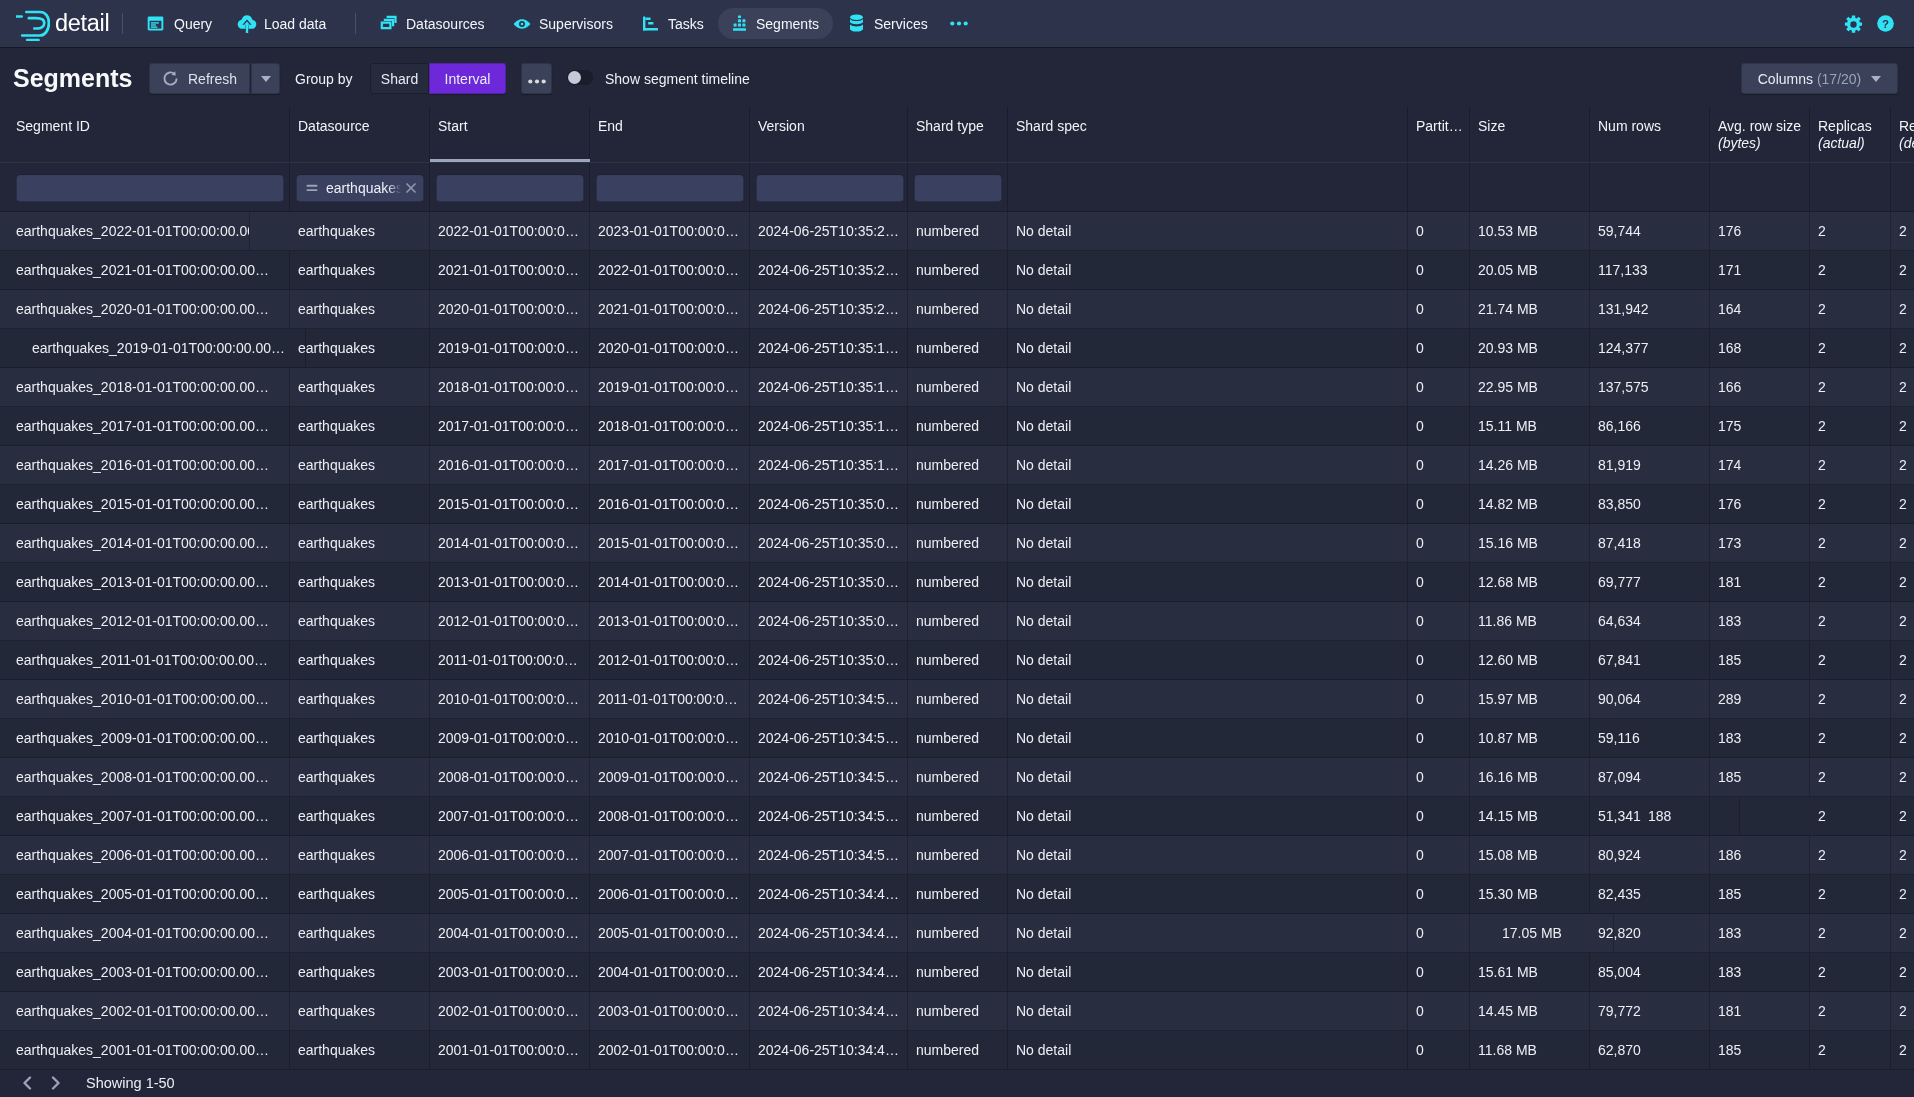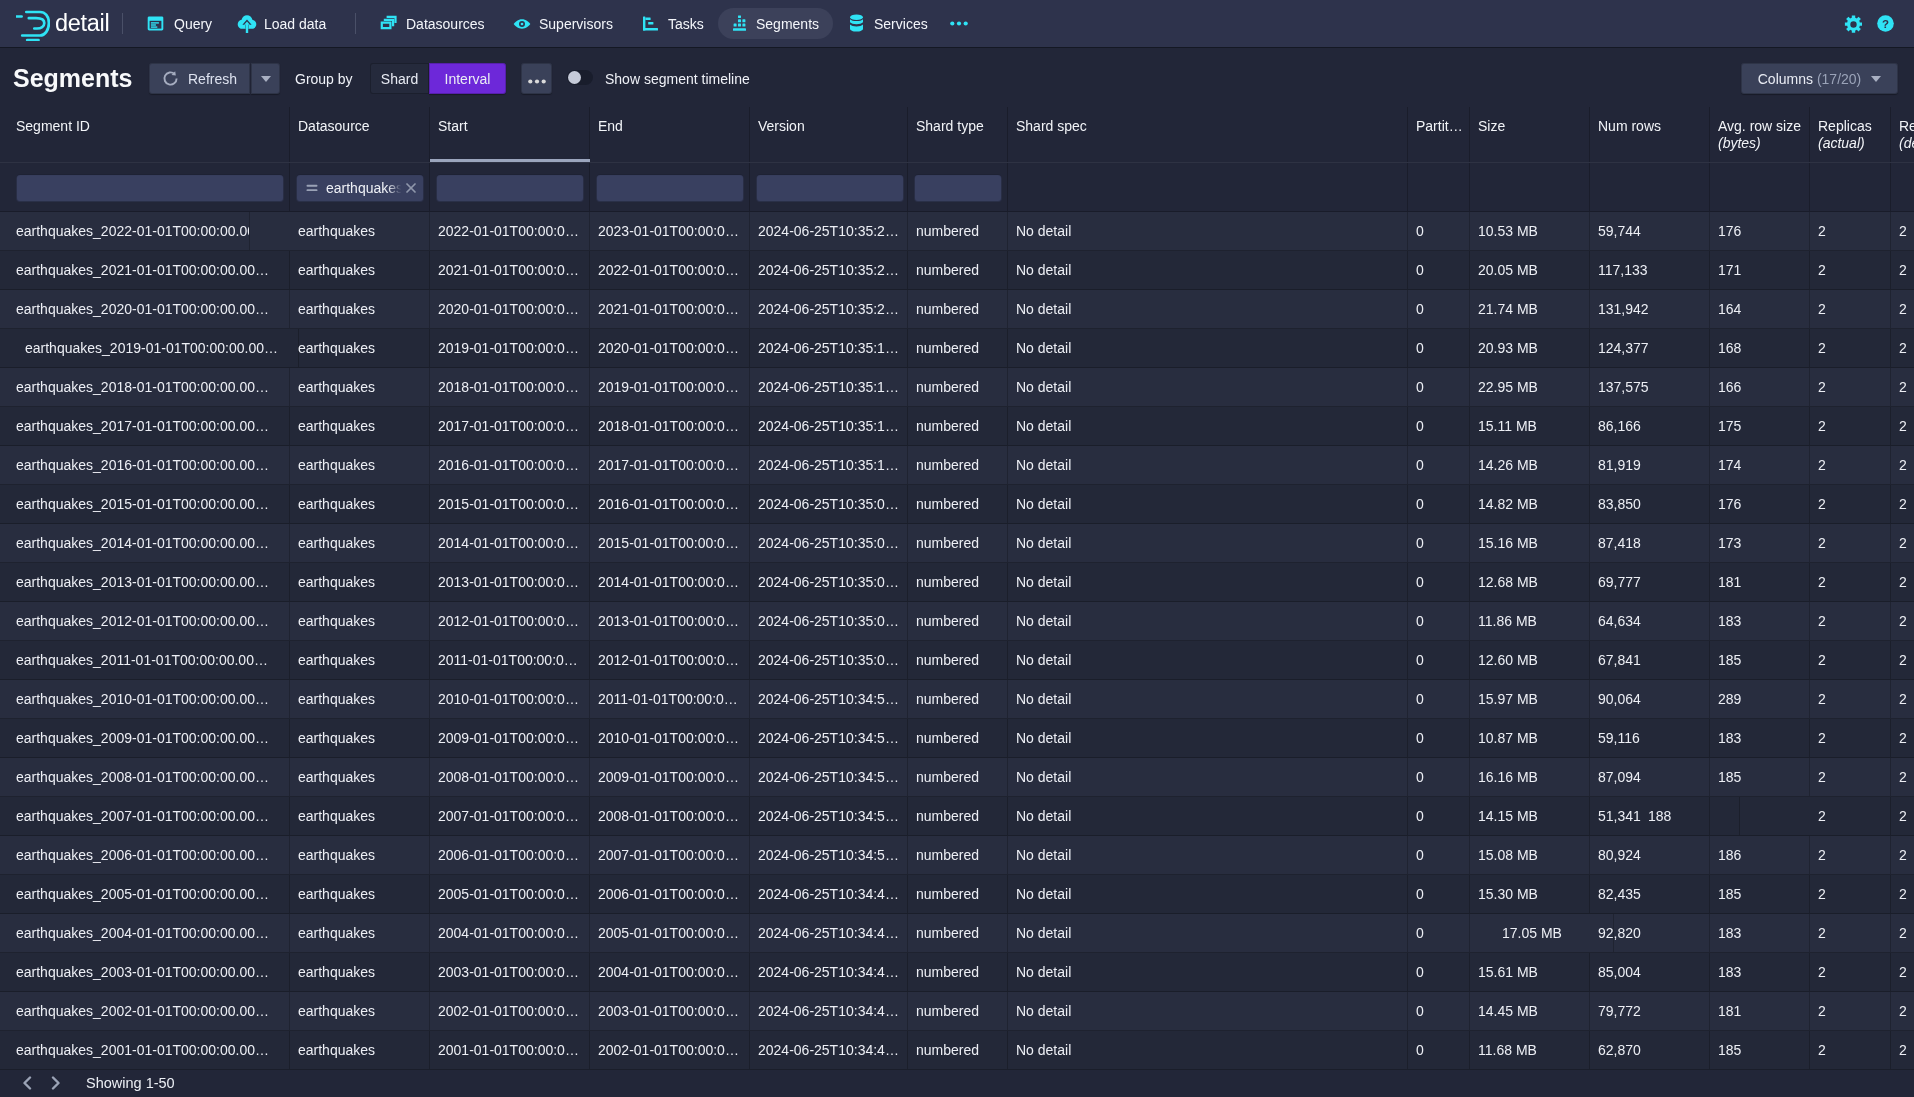--- a/index.html
+++ b/index.html
@@ -275,21 +275,21 @@
 <div class="cell dcell" style="left:908px;width:100px;">numbered</div>
 <div class="cell dcell" style="left:1008px;width:400px;">No detail</div>
 <div class="cell dcell" style="left:1408px;width:62px;">0</div>
 <div class="cell dcell" style="left:1470px;width:120px;">21.74 MB</div>
 <div class="cell dcell" style="left:1590px;width:120px;">131,942</div>
 <div class="cell dcell" style="left:1710px;width:100px;">164</div>
 <div class="cell dcell" style="left:1810px;width:81px;">2</div>
 <div class="cell dcell" style="left:1891px;width:103px;">2</div>
 </div>
 <div class="drow even" style="top:222px;">
-<div class="cell dcell" style="left:9px;width:290px;padding-left:16px;text-align:right;">earthquakes_2019-01-01T00:00:00.00…</div>
+<div class="cell dcell" style="left:16px;width:290px;padding-left:16px;text-align:right;">earthquakes_2019-01-01T00:00:00.00…</div>
 <div class="cell dcell" style="left:290px;width:140px;">earthquakes</div>
 <div class="cell dcell" style="left:430px;width:160px;">2019-01-01T00:00:0…</div>
 <div class="cell dcell" style="left:590px;width:160px;">2020-01-01T00:00:0…</div>
 <div class="cell dcell" style="left:750px;width:158px;">2024-06-25T10:35:1…</div>
 <div class="cell dcell" style="left:908px;width:100px;">numbered</div>
 <div class="cell dcell" style="left:1008px;width:400px;">No detail</div>
 <div class="cell dcell" style="left:1408px;width:62px;">0</div>
 <div class="cell dcell" style="left:1470px;width:120px;">20.93 MB</div>
 <div class="cell dcell" style="left:1590px;width:120px;">124,377</div>
 <div class="cell dcell" style="left:1710px;width:100px;">168</div>

